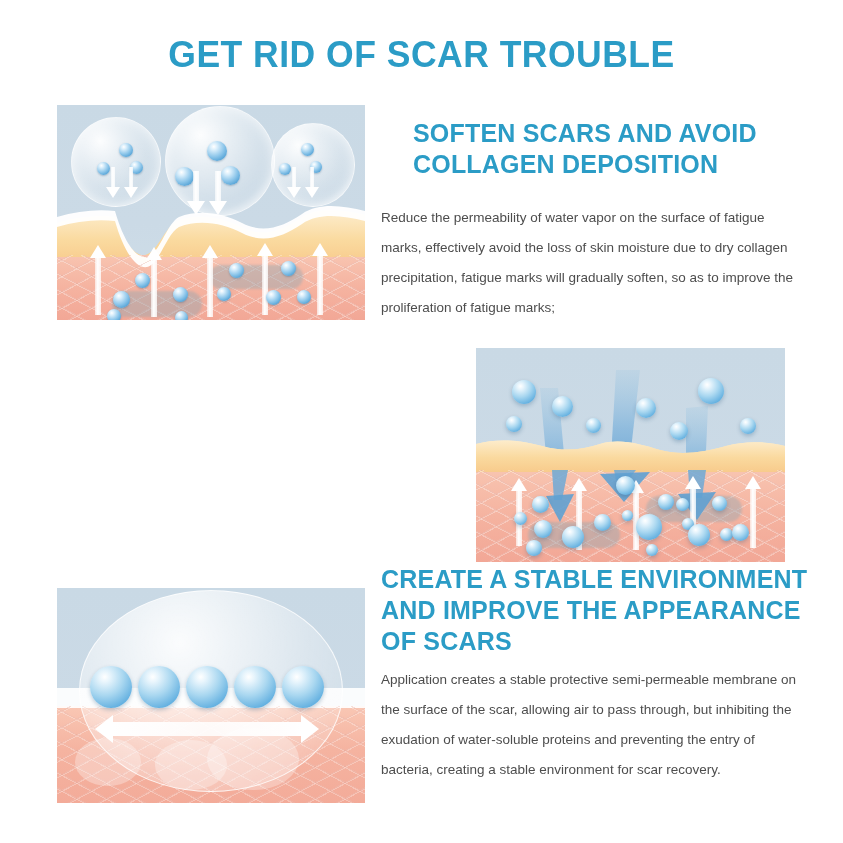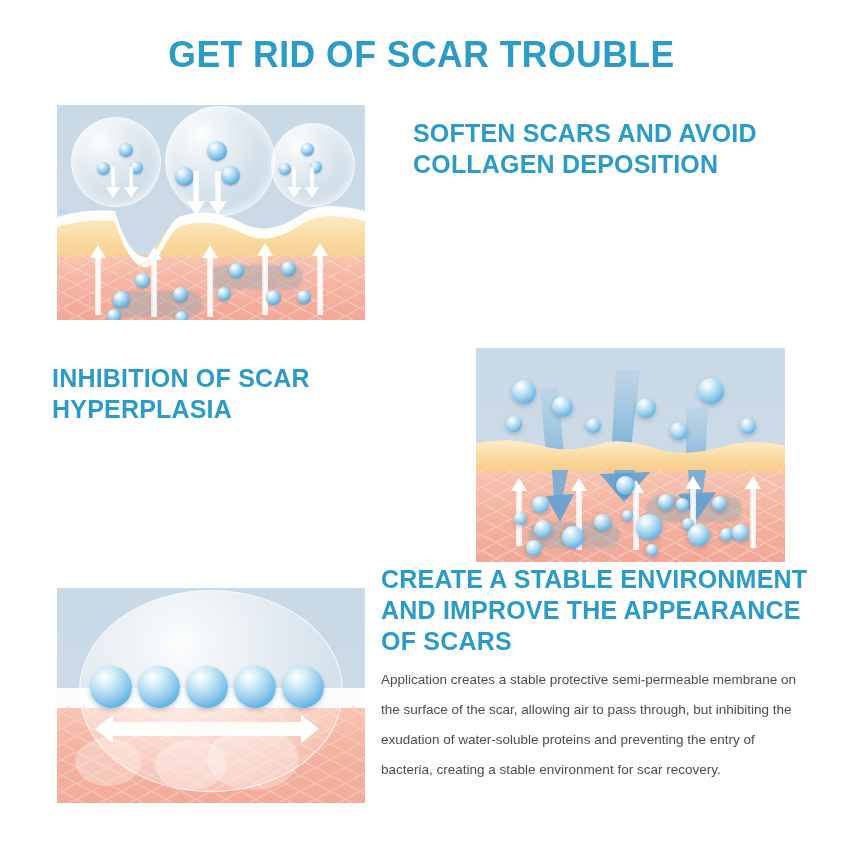--- a/index.html
+++ b/index.html
@@ -370,19 +370,19 @@
     <div class="sphere" style="left:225px;top:78px;width:42px;height:42px;"></div>
 
     <div style="position:absolute;left:38px;top:127px;width:224px;height:28px;">
       <div class="harrow-l" style="left:0;top:0;"></div>
       <div class="hbar" style="left:17px;top:7px;width:190px;"></div>
       <div class="harrow-r" style="left:206px;top:0;"></div>
     </div>
   </div>
 
   <div class="sec-title" id="t1">SOFTEN SCARS AND AVOID COLLAGEN DEPOSITION</div>
-
-  <div class="sec-title" id="t2">INHIBITION OF SCAR HYPERPLASIA</div>
+  <div class="sec-body" id="b1">Reduce the permeability of water vapor on the surface of fatigue marks, effectively avoid the loss of skin moisture due to dry collagen precipitation, fatigue marks will gradually soften, so as to improve the proliferation of fatigue marks;</div>
+
 
   <div class="sec-title" id="t3">CREATE A STABLE ENVIRONMENT AND IMPROVE THE APPEARANCE OF SCARS</div>
   <div class="sec-body" id="b3">Application creates a stable protective semi-permeable membrane on the surface of the scar, allowing air to pass through, but inhibiting the exudation of water-soluble proteins and preventing the entry of bacteria, creating a stable environment for scar recovery.</div>
 
 </div>
 
 </body></html>

